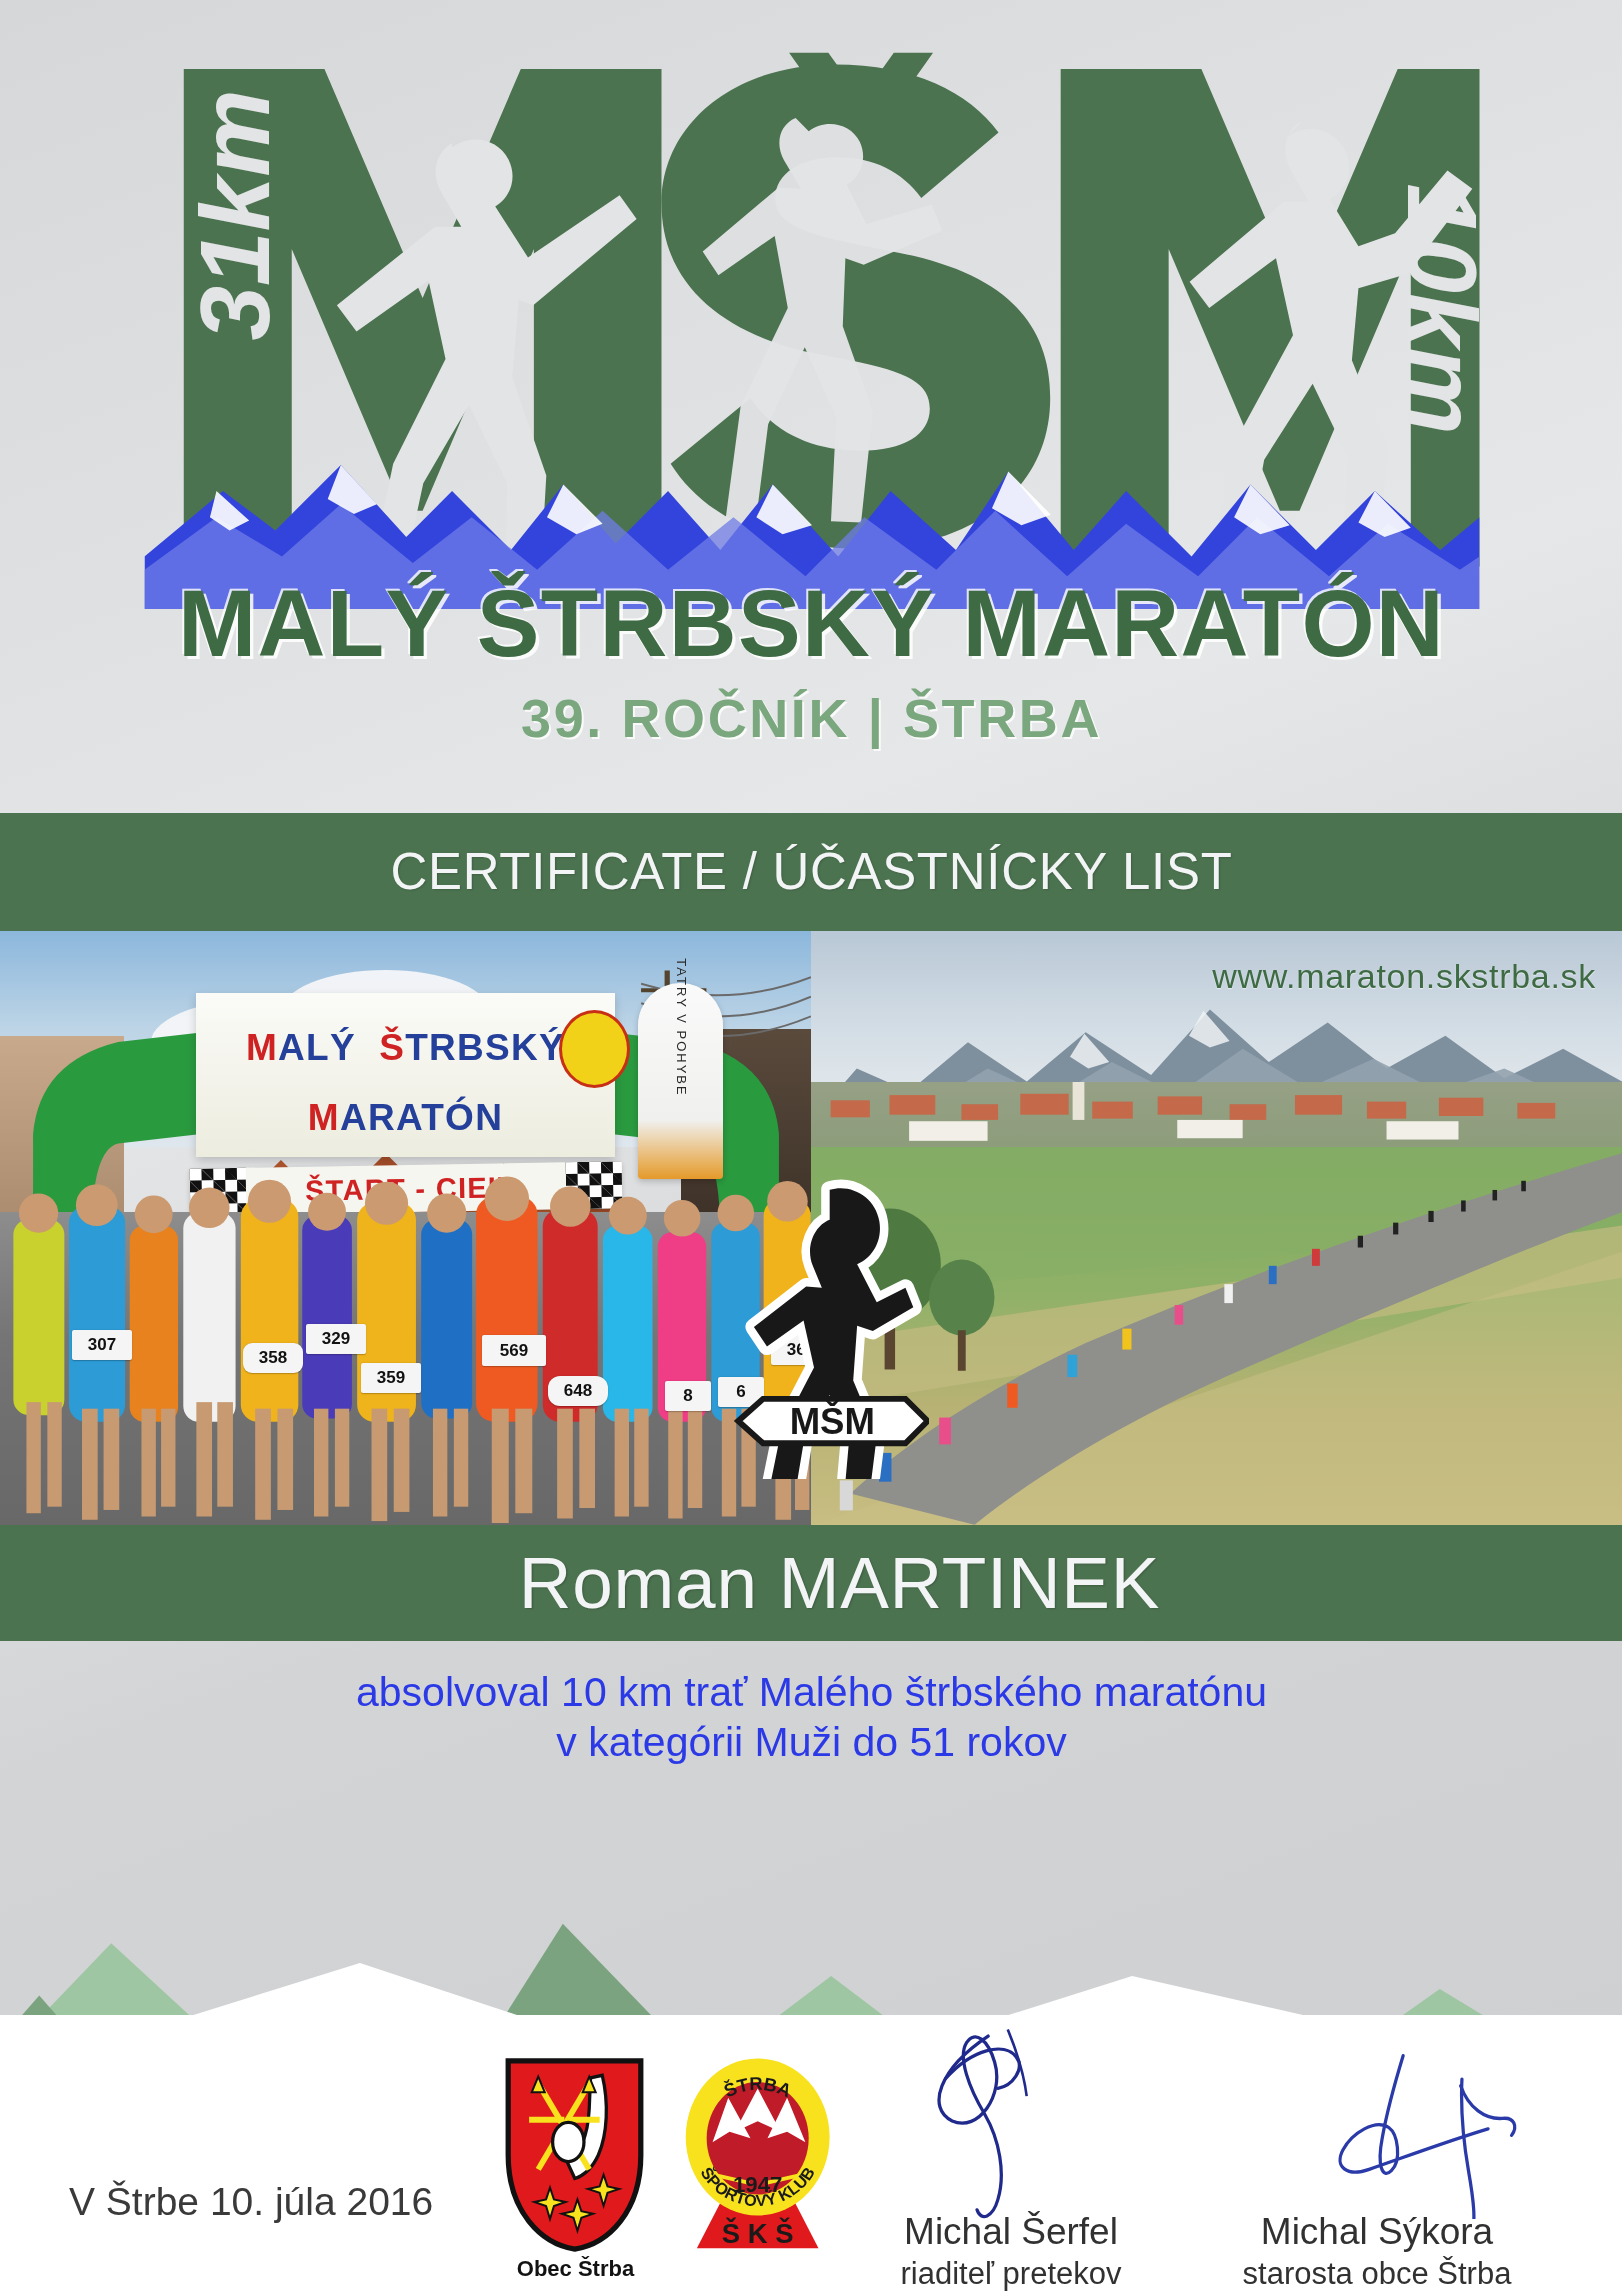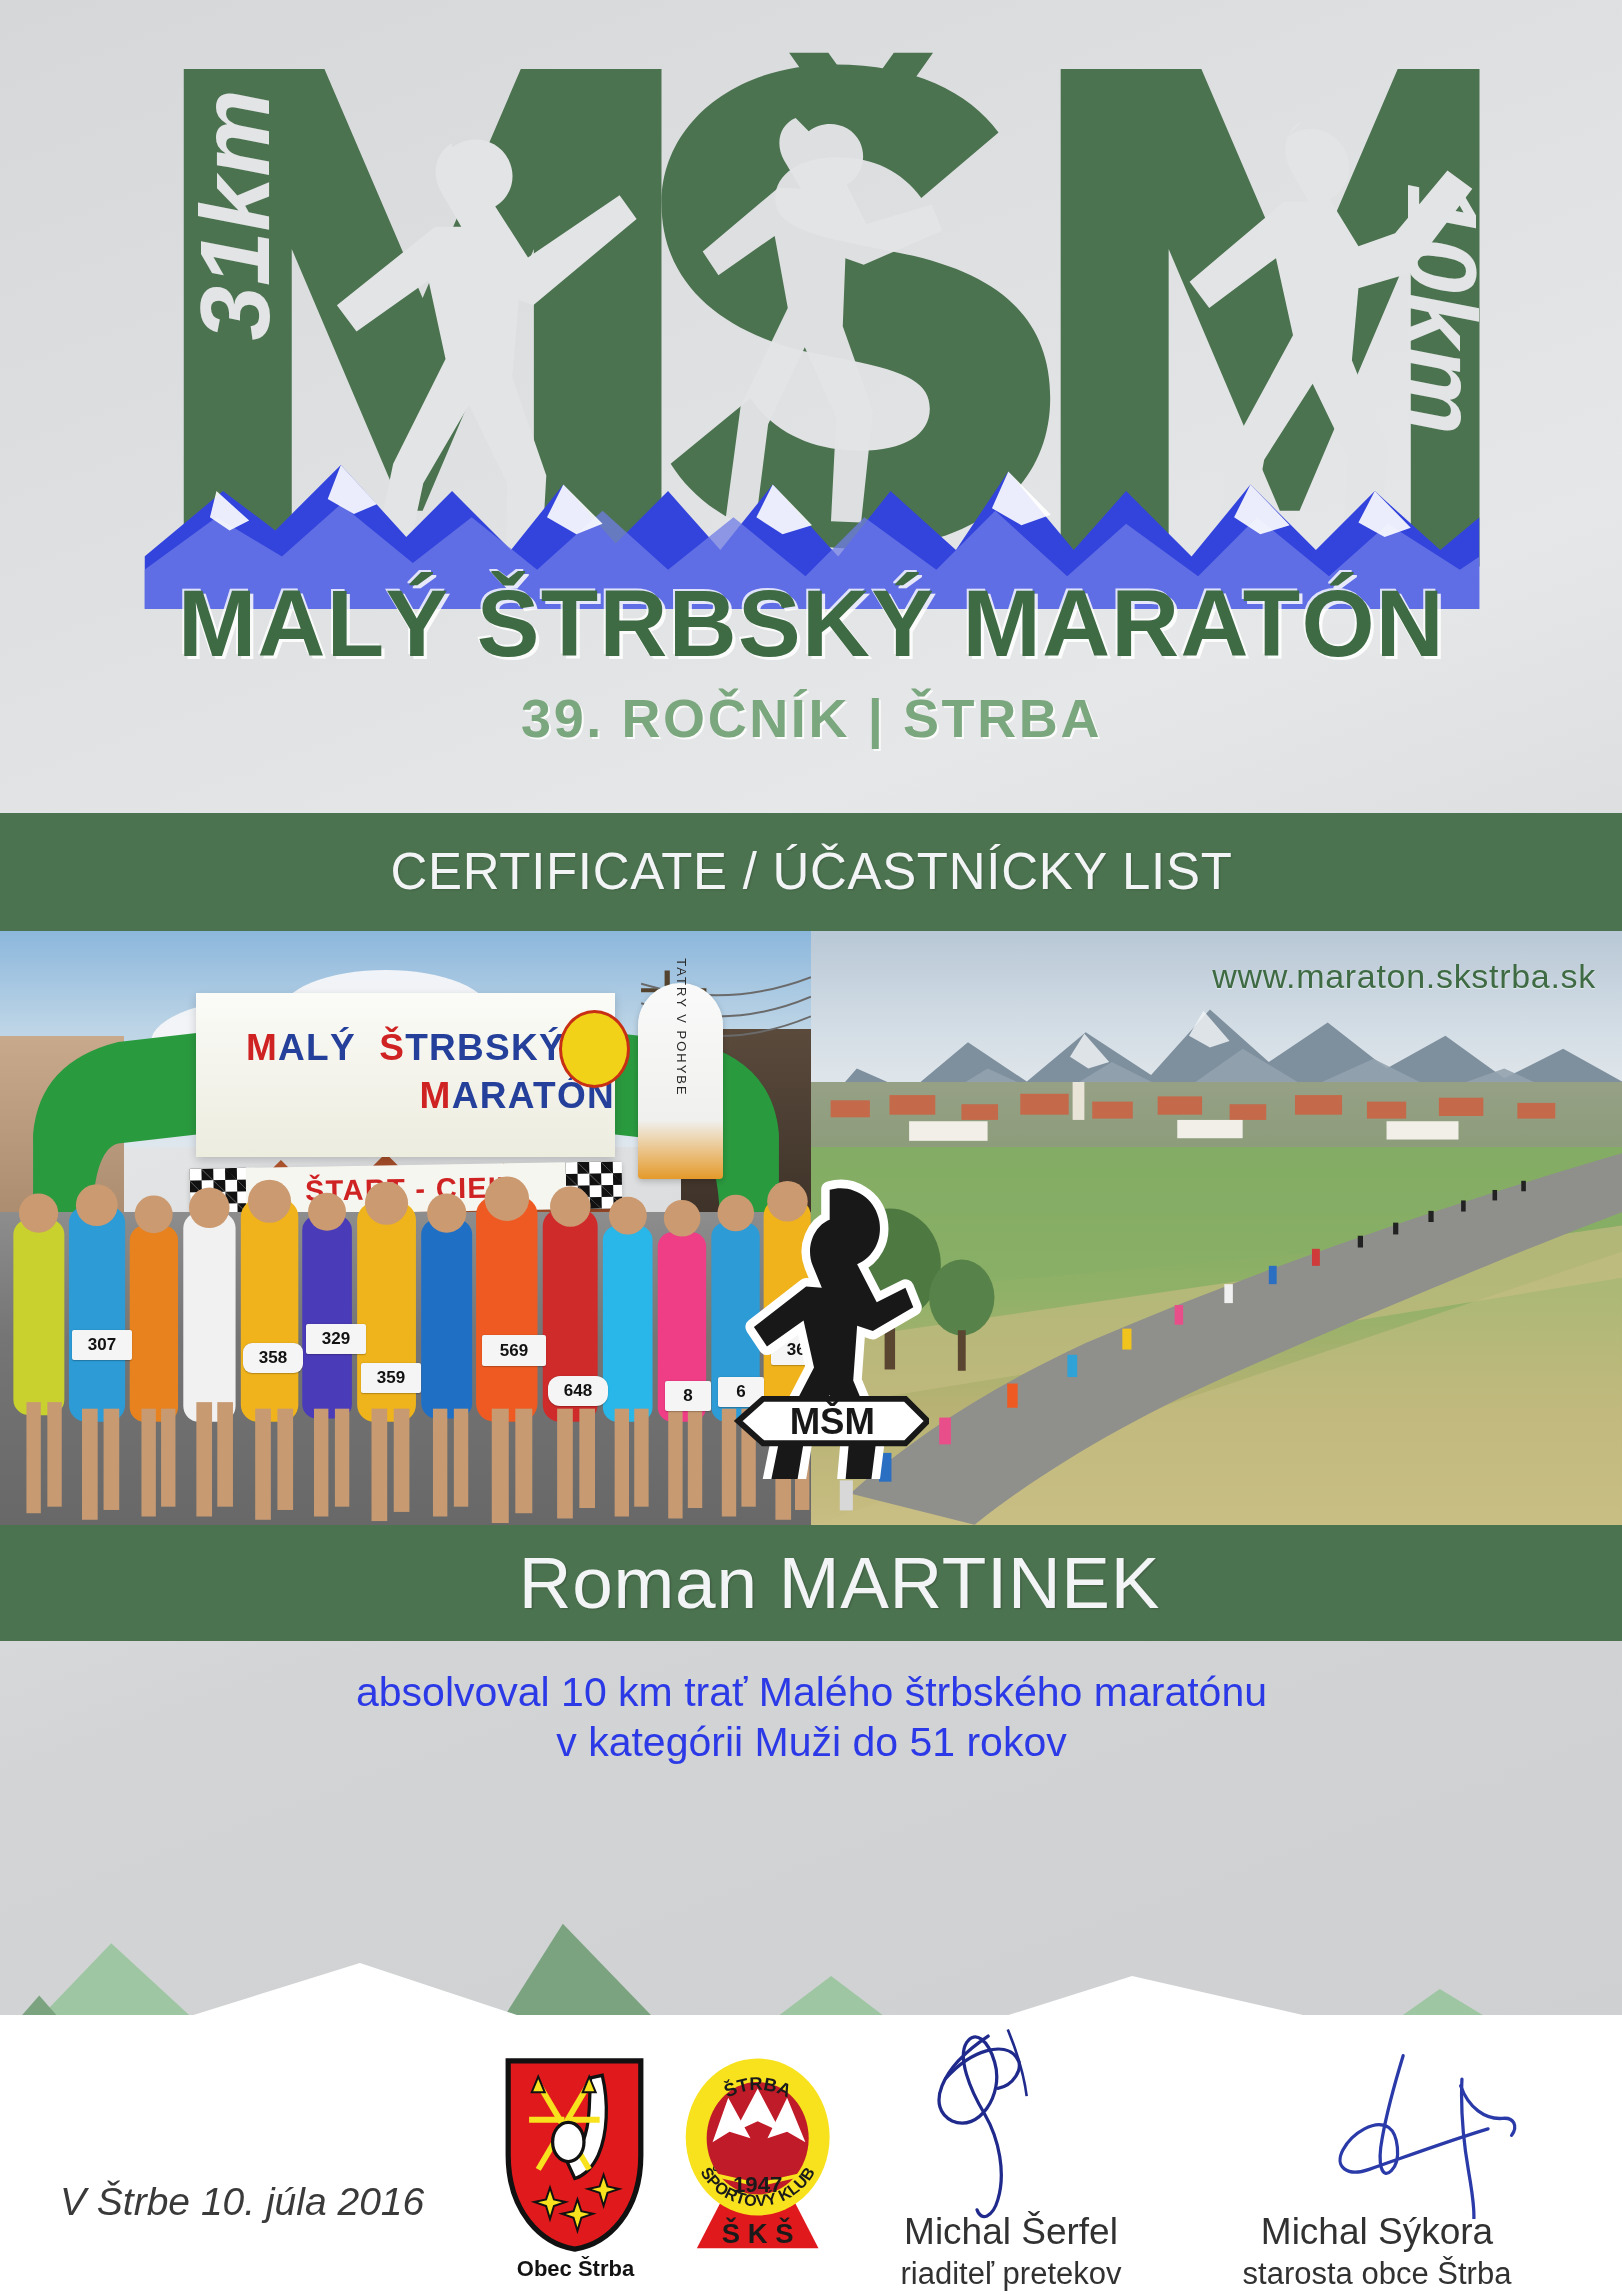--- a/index.html
+++ b/index.html
@@ -58,21 +58,21 @@
     background:linear-gradient(180deg,#c8a98c,#a98a6c);}
   .pl-houseR{position:absolute;left:681px;top:98px;width:131px;height:216px;
     background:linear-gradient(180deg,#5a4a3c,#3a2f26);}
   .pl-roofs{position:absolute;left:222px;top:196px;width:406px;height:92px;}
   .pl-arch{position:absolute;left:19.6px;top:39px;width:772px;height:262px;}
   .pl-banner{position:absolute;left:196px;top:62px;width:419px;height:164px;
      background:linear-gradient(180deg,#fbfbf8,#ececdf);
      box-shadow:0 3.9px 9.2px rgba(0,0,0,.18);}
   .pl-btxt{position:absolute;width:100%;text-align:center;font-weight:bold;}
   .pl-b1{top:34px;font-size:37px;letter-spacing:1.3px;}
-  .pl-b2{top:82px;font-size:37px;letter-spacing:1.3px;text-align:right;}
+  .pl-b2{top:104px;font-size:37px;letter-spacing:1.3px;}
   .pl-startband{position:absolute;left:190px;top:234px;width:432px;height:47px;
      background:#f6f6f1;transform:rotate(-1deg);box-shadow:0 2px 5.2px rgba(0,0,0,.2);}
   .pl-startxt{position:absolute;width:100%;text-align:center;top:7.9px;
      font-size:29px;font-weight:bold;color:#cf2222;letter-spacing:1.3px;}
   .checker{position:absolute;top:0;width:56px;height:47px;
      background:
        linear-gradient(45deg,#111 25%,transparent 25%,transparent 75%,#111 75%),
        linear-gradient(45deg,#111 25%,#fff 25%,#fff 75%,#111 75%);
      background-size:23.6px 23.6px;background-position:0 0,11.8px 11.8px;}
   .pl-flag{position:absolute;left:638px;top:52px;width:85px;height:196px;
@@ -109,22 +109,22 @@
       justify-content:center;gap:190px;}
   .result-item{color:#3a6b41;font-size:46px;font-family:"Liberation Sans", sans-serif;
       white-space:nowrap;}
 
   
   .mtn-decor{position:absolute;left:0;top:1878px;width:1623px;height:222px;}
 
   
   .footer-white{position:absolute;left:0;top:2015px;width:1623px;height:280px;background:#ffffff;}
   .footer{position:absolute;left:0;top:2015px;width:1623px;height:280px;z-index:5;}
-  .date-text{position:absolute;left:60px;top:165px;font-size:39px;color:#3a3a3a;
-     font-family:"Liberation Sans", sans-serif;white-space:nowrap;font-style:italic;}
+  .date-text{position:absolute;left:69px;top:165px;font-size:39px;color:#3a3a3a;
+     font-family:"Liberation Sans", sans-serif;white-space:nowrap;}
 
   .crest-obec{position:absolute;left:504px;top:42px;width:141px;height:196px;}
   .crest-label{position:absolute;left:497px;top:241px;width:157px;text-align:center;
      font-size:22px;font-weight:bold;color:#121212;}
   .crest-sks{position:absolute;left:681px;top:37px;width:154px;height:206px;}
 
   .sig-block{position:absolute;width:340px;text-align:center;}
   .sig-1{left:841px;top:34px;}
   .sig-2{left:1207px;top:34px;}
   .sig-draw{position:absolute;left:0;top:-26px;width:340px;height:196px;}

